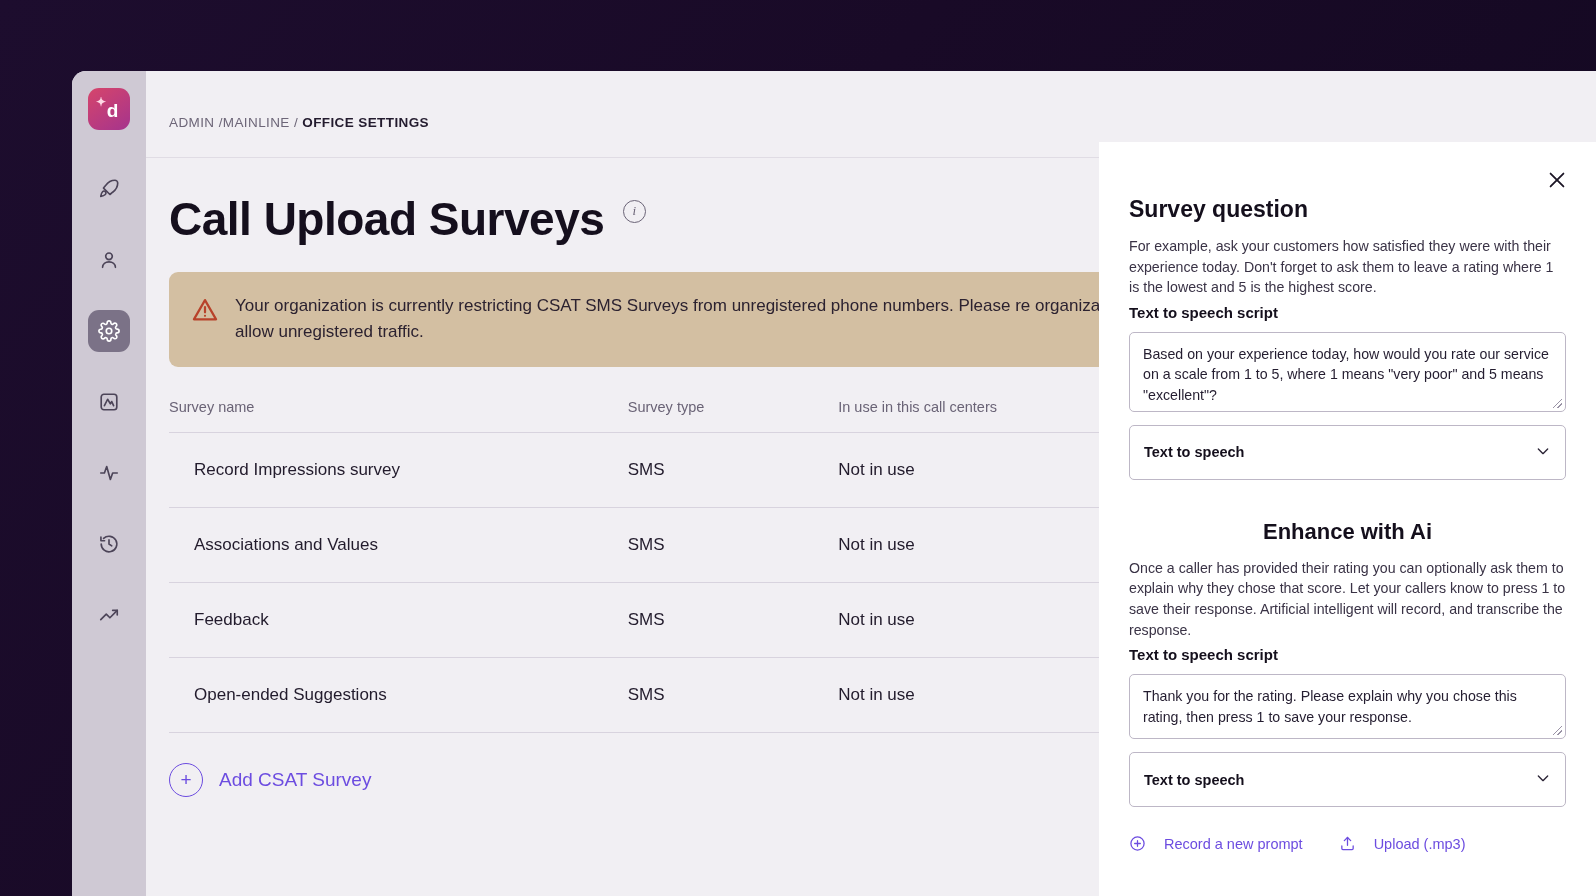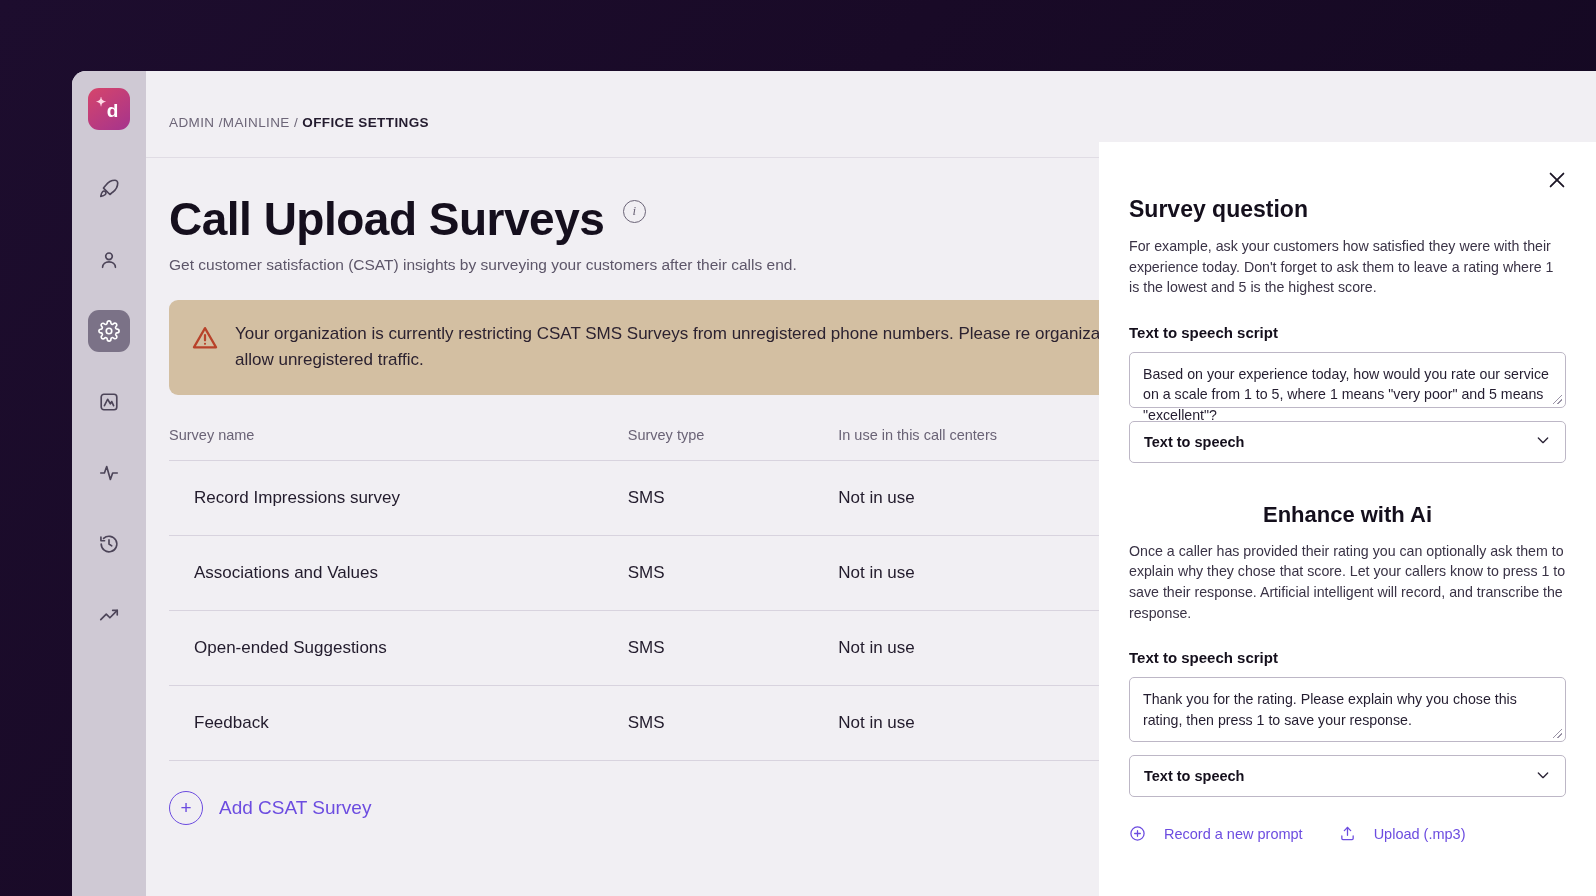--- a/index.html
+++ b/index.html
@@ -203,51 +203,51 @@
     margin-top: 24px;
     font-weight: bold;
   }
   .drawer p.desc {
     margin-top: 13px;
     font-size: 14.2px;
     line-height: 1.45;
     color: #3a3346;
   }
   .field-label {
-    margin-top: 26px;
+    margin-top: 6px;
     font-size: 15px;
     font-weight: bold;
     color: #140f1c;
   }
   .textarea-box {
     margin-top: 11px;
     border: 1px solid #bdb7c6;
     border-radius: 5px;
     padding: 11px 13px;
     font-size: 14.2px;
     line-height: 1.45;
     color: #241d30;
     position: relative;
     background: #fff;
     min-height: 48px;
   }
-  .textarea-box.tall { height: 56px; }
+  .textarea-box.tall { height: 80px; }
   .resize-grip {
     position: absolute;
     right: 3px; bottom: 3px;
     width: 9px; height: 9px;
     background:
       linear-gradient(135deg, transparent 0 45%, #9a93a6 45% 55%, transparent 55% 100%),
       linear-gradient(135deg, transparent 0 70%, #9a93a6 70% 80%, transparent 80% 100%);
   }
   .select-box {
     margin-top: 13px;
     border: 1px solid #bdb7c6;
     border-radius: 5px;
-    height: 42px;
+    height: 55px;
     display: flex; align-items: center; justify-content: space-between;
     padding: 0 14px;
     font-size: 14.5px;
     font-weight: bold;
     color: #140f1c;
     cursor: pointer;
     background: #fff;
   }
   .chev { color: #2a2335; }
   .drawer h3 {
@@ -335,21 +335,20 @@
           <span class="crumb-muted">ADMIN</span>
           <span class="crumb-muted">/</span><span class="crumb-muted">MAINLINE</span>
           <span class="crumb-muted">/</span>
           <span class="crumb-current">OFFICE SETTINGS</span>
         </div>
       </div>
 
       <div class="content">
         <h1 class="page-title">Call Upload Surveys</h1>
         <span class="info-icon">i</span>
-        <div class="page-sub">Get customer satisfaction (CSAT) insights by surveying your customers after their calls end.</div>
 
         <div class="warn-banner">
           <div class="warn-icon">
             <svg width="28" height="28" viewBox="0 0 24 24" fill="none" stroke="#b8422a" stroke-width="1.9" stroke-linecap="round" stroke-linejoin="round">
               <path d="M12 3.5 21.5 20H2.5z"></path>
               <path d="M12 9.5v4.5"></path>
               <circle cx="12" cy="17" r="0.9" fill="#b8422a" stroke="none"></circle>
             </svg>
           </div>
           <div class="warn-text">Your organization is currently restricting CSAT SMS Surveys from unregistered phone numbers. Please re organization completely registered or allow unregistered traffic.</div>
@@ -368,26 +367,26 @@
               <td>Record Impressions survey</td>
               <td>SMS</td>
               <td>Not in use</td>
             </tr>
             <tr>
               <td>Associations and Values</td>
               <td>SMS</td>
               <td>Not in use</td>
             </tr>
             <tr>
-              <td>Open-ended Suggestions</td>
+              <td>Feedback</td>
               <td>SMS</td>
               <td>Not in use</td>
             </tr>
             <tr>
-              <td>Feedback</td>
+              <td>Open-ended Suggestions</td>
               <td>SMS</td>
               <td>Not in use</td>
             </tr>
           </tbody>
         </table>
 
         <div class="add-survey">
           <span class="add-circle">+</span>
           <span class="add-label">Add CSAT Survey</span>
         </div>

